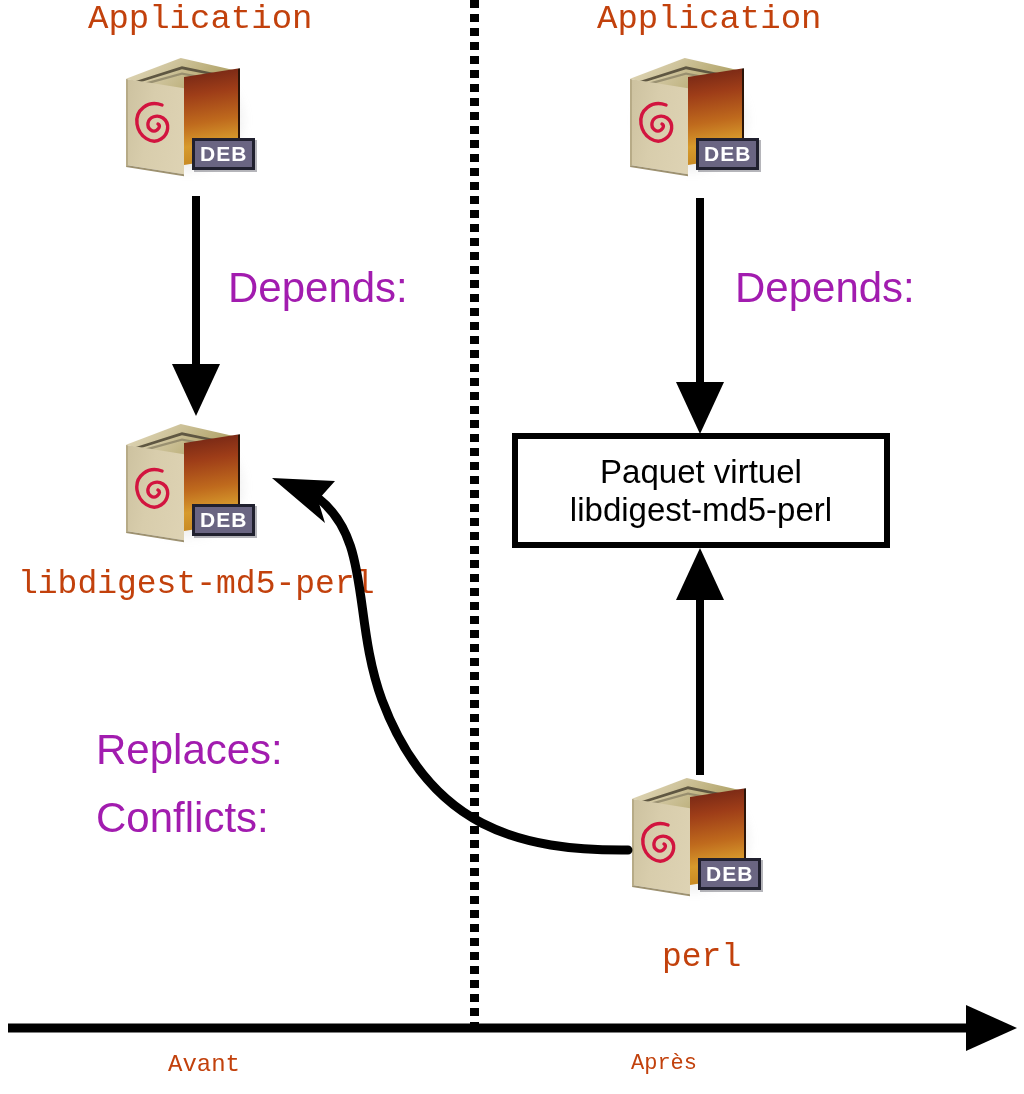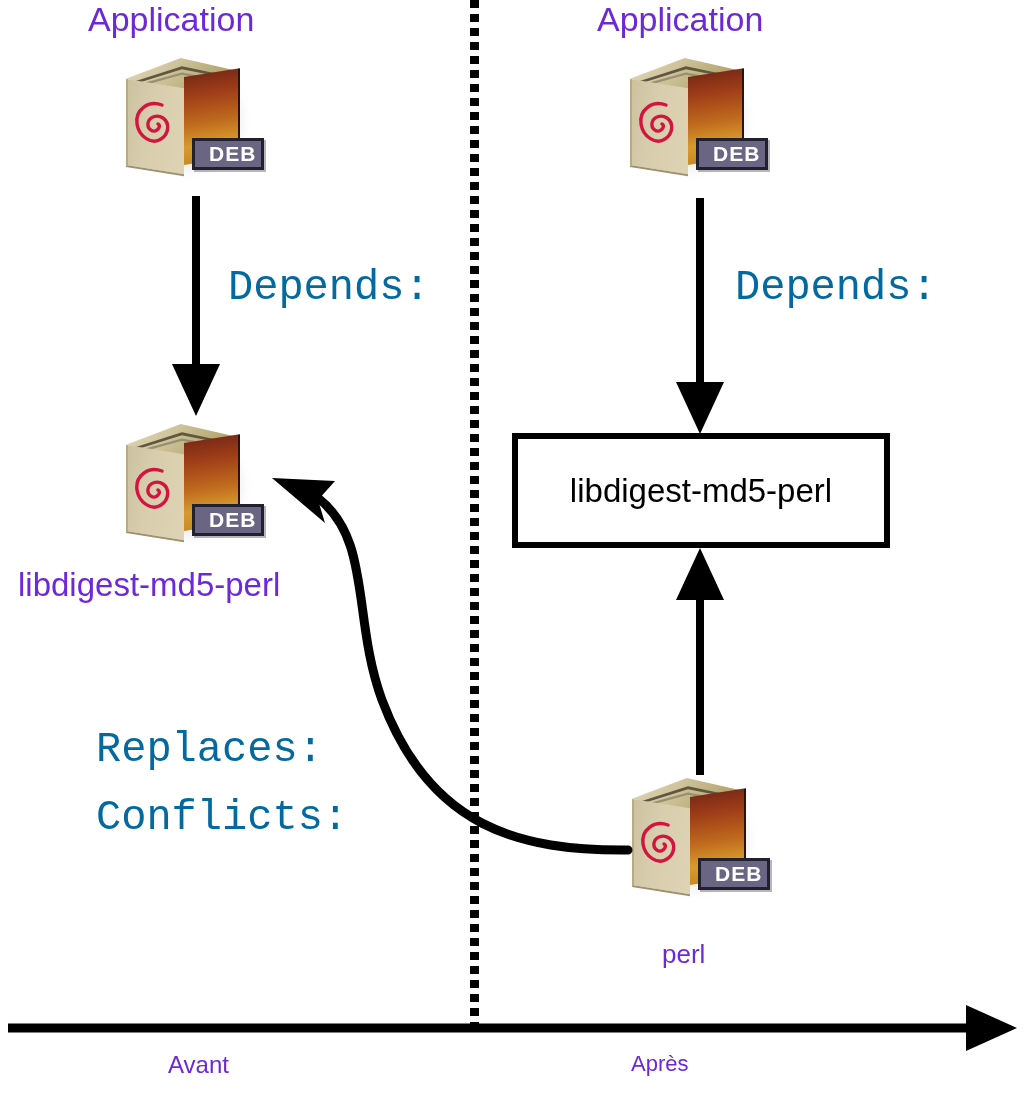--- a/index.html
+++ b/index.html
@@ -11,29 +11,29 @@
     position: relative;
     width: 1024px;
     height: 1094px;
     background: #ffffff;
     overflow: hidden;
     font-family: "Liberation Sans", sans-serif;
   }
 
   .sans-label {
     position: absolute;
-    font-family: Liberation Sans, sans-serif;
-    color: #6d28d9;
+    font-family: Liberation Mono, monospace;
+    color: #c2410c;
     white-space: nowrap;
     line-height: 1;
   }
   .mono-label {
     position: absolute;
-    font-family: Liberation Mono, monospace;
-    color: #0369a1;
+    font-family: Liberation Sans, sans-serif;
+    color: #a21caf;
     white-space: nowrap;
     line-height: 1;
   }
 
   
   .pkg {
     position: absolute;
     width: 152px;
     height: 136px;
   }
@@ -110,21 +110,21 @@
     top: 44px;
     width: 46px;
     height: 56px;
   }
   .pkg .swirl svg { display: block; }
   
   .pkg .deb-badge {
     position: absolute;
     left: 74px;
     top: 86px;
-    padding: 2px 5px 3px 14px;
+    padding: 2px 5px 3px 5px;
     background: #6a6582;
     border: 3px solid #20202e;
     box-shadow: 2px 2px 0 rgba(120,120,130,0.55);
     color: #ffffff;
     font-family: "Liberation Sans", sans-serif;
     font-weight: bold;
     font-size: 21px;
     letter-spacing: 1px;
     line-height: 1;
   }
@@ -233,40 +233,41 @@
       <svg width="46" height="56" viewBox="0 0 46 56">
         <path d="M30 9 C16 4, 3 14, 5 28 C7 41, 20 49, 29 43 C37 38, 38 27, 31 22 C25 18, 17 21, 16 27 C15 33, 21 37, 25 34 C28 32, 28 29, 26 28" fill="none" stroke="#d2143f" stroke-width="3.4" stroke-linecap="round"></path>
       </svg>
     </div>
     <div class="deb-badge">DEB</div>
   </div>
 
   <div class="mono-label" style="left:735px; top:267px; font-size:42px;">Depends:</div>
 
   <div id="virtual-box">
+    <div class="vline">Paquet virtuel</div>
     <div class="vline">libdigest-md5-perl</div>
   </div>
 
 
   <div class="pkg" style="left:624px; top:772px;">
     <div class="shadow"></div>
     <div class="face-top"></div>
     <div class="flap2"></div>
     <div class="flap"></div>
     <div class="face-left"></div>
     <div class="face-right"></div>
     <div class="swirl">
       <svg width="46" height="56" viewBox="0 0 46 56">
         <path d="M30 9 C16 4, 3 14, 5 28 C7 41, 20 49, 29 43 C37 38, 38 27, 31 22 C25 18, 17 21, 16 27 C15 33, 21 37, 25 34 C28 32, 28 29, 26 28" fill="none" stroke="#d2143f" stroke-width="3.4" stroke-linecap="round"></path>
       </svg>
     </div>
     <div class="deb-badge">DEB</div>
   </div>
 
-  <div class="sans-label" style="left:662px; top:941px; font-size:26px;">perl</div>
+  <div class="sans-label" style="left:662px; top:941px; font-size:33px;">perl</div>
 
   <svg class="arrows" viewBox="0 0 1024 1094">
 
     <g>
       <line x1="196" y1="196" x2="196" y2="372" stroke="#000" stroke-width="8"></line>
       <polygon points="196,416 172,364 220,364" fill="#000"></polygon>
     </g>
 
     <g>
       <line x1="700" y1="198" x2="700" y2="390" stroke="#000" stroke-width="8"></line>

